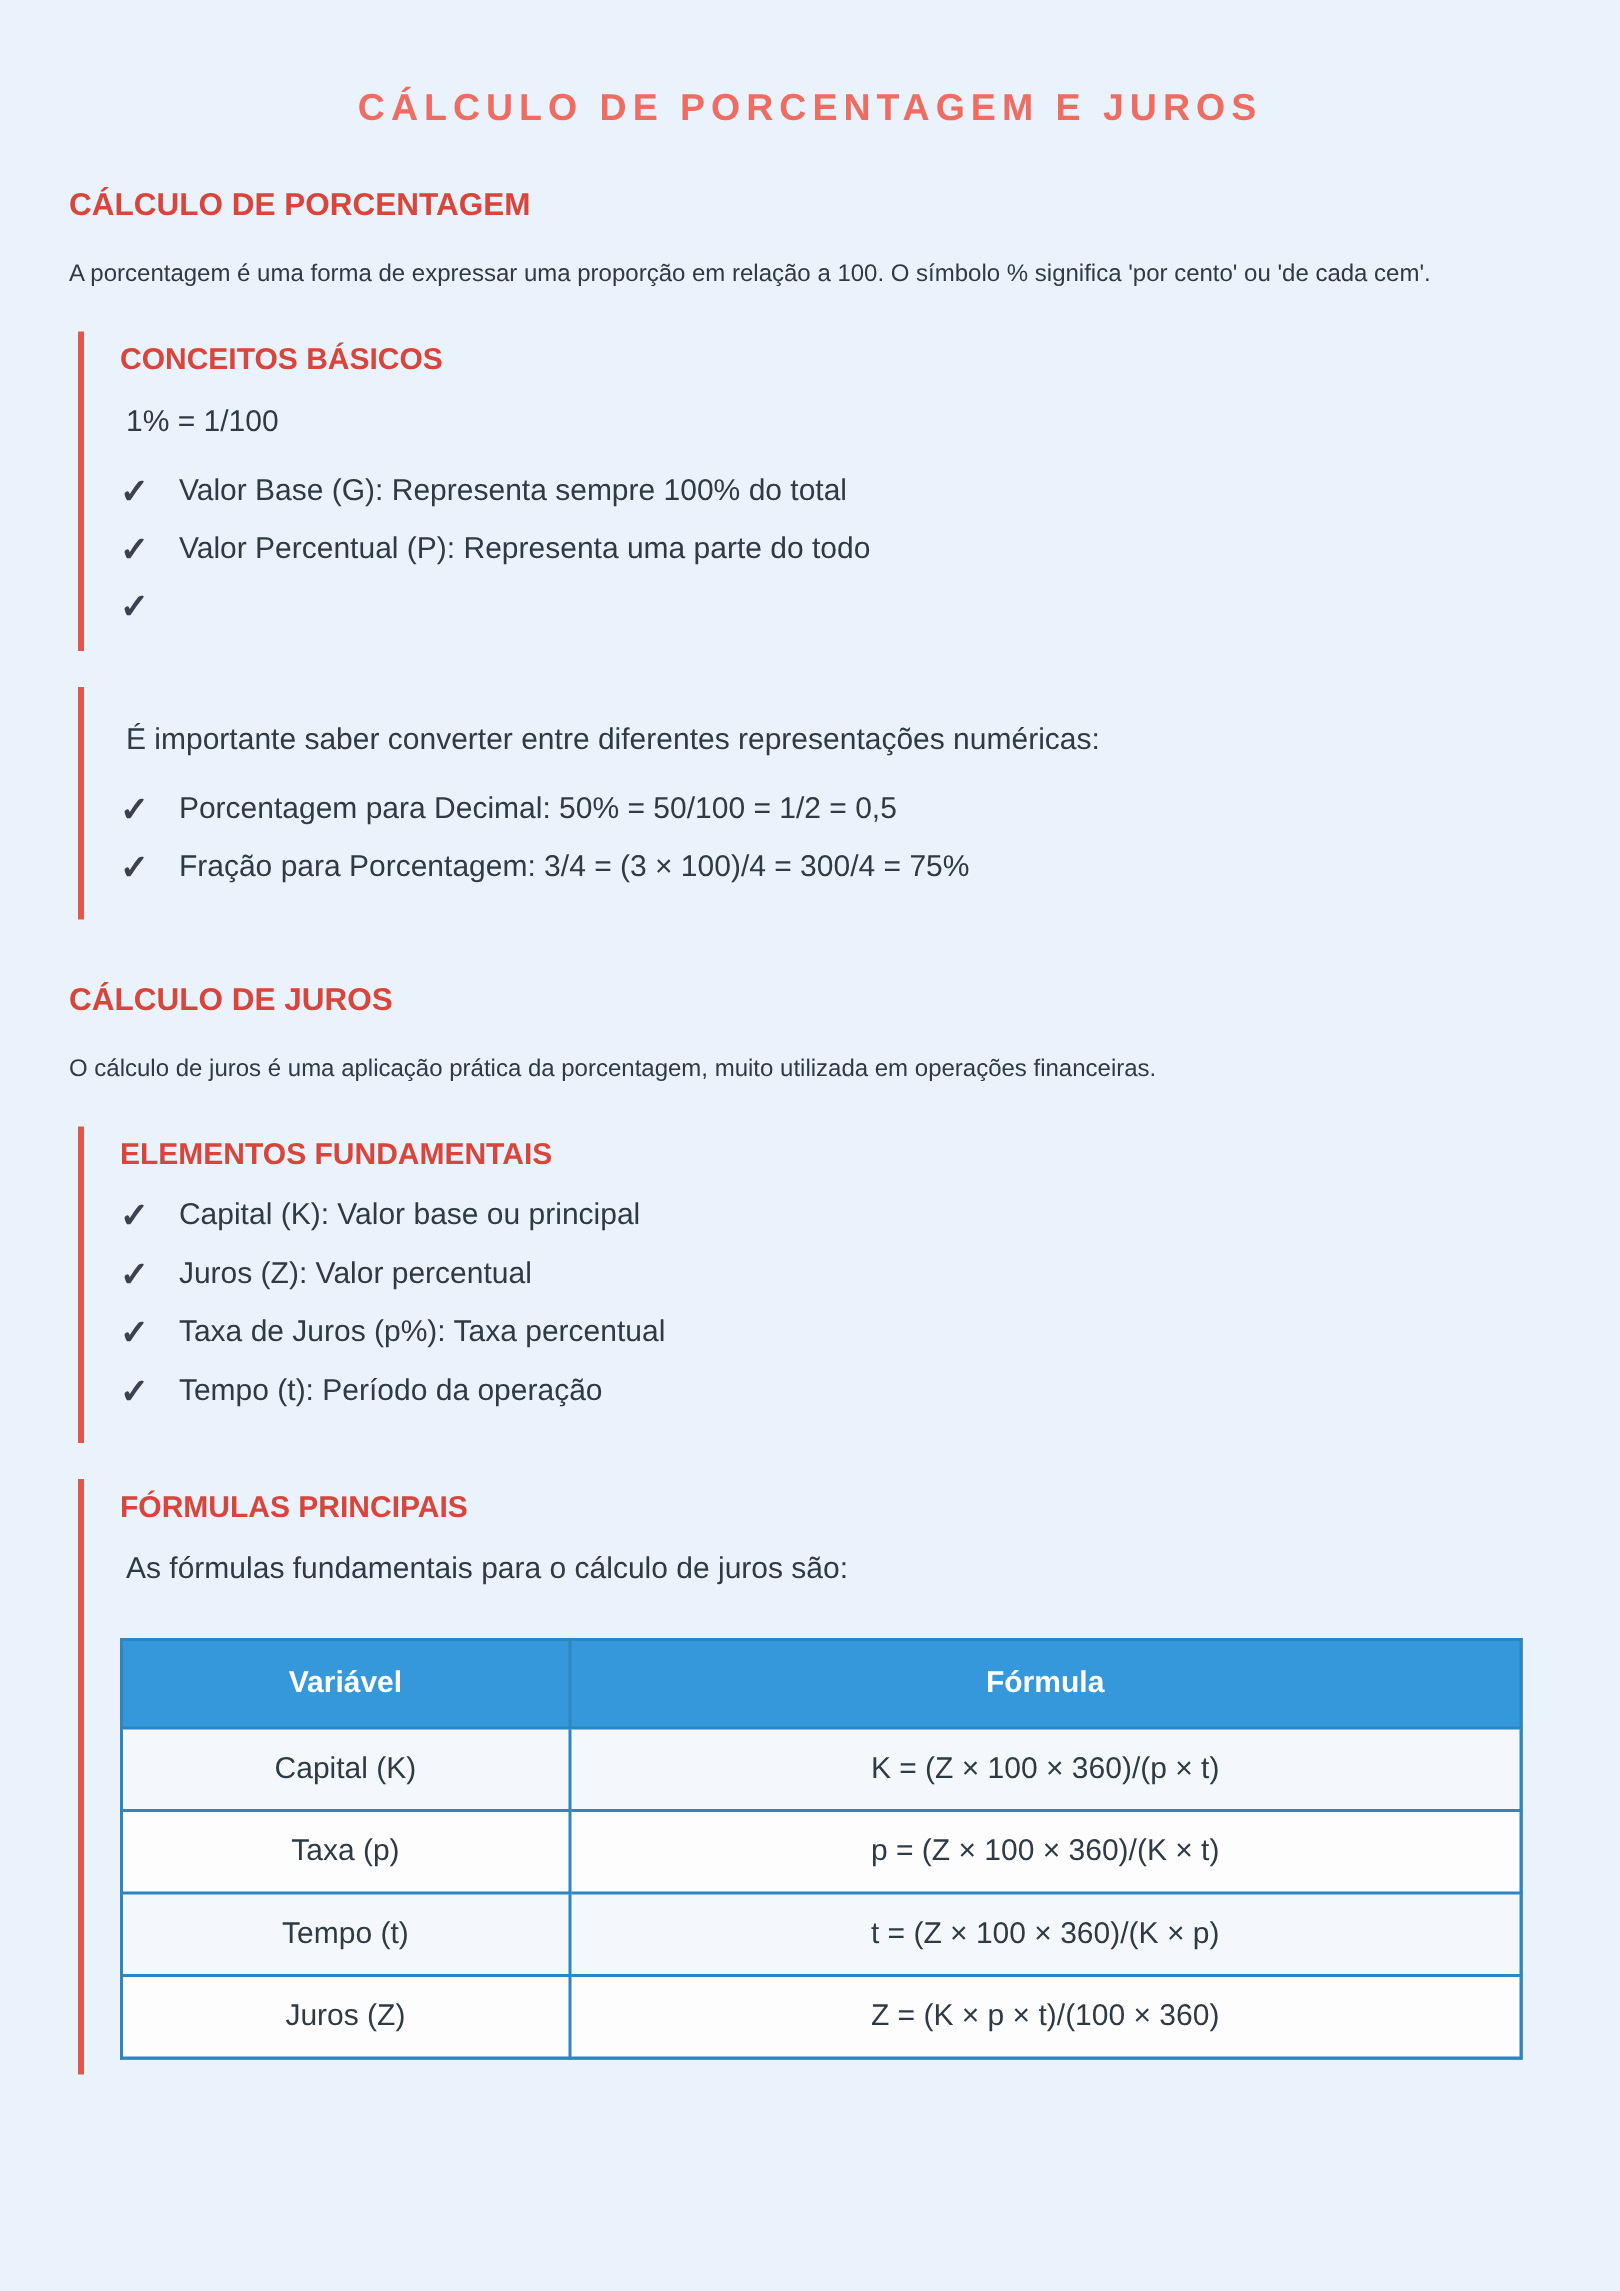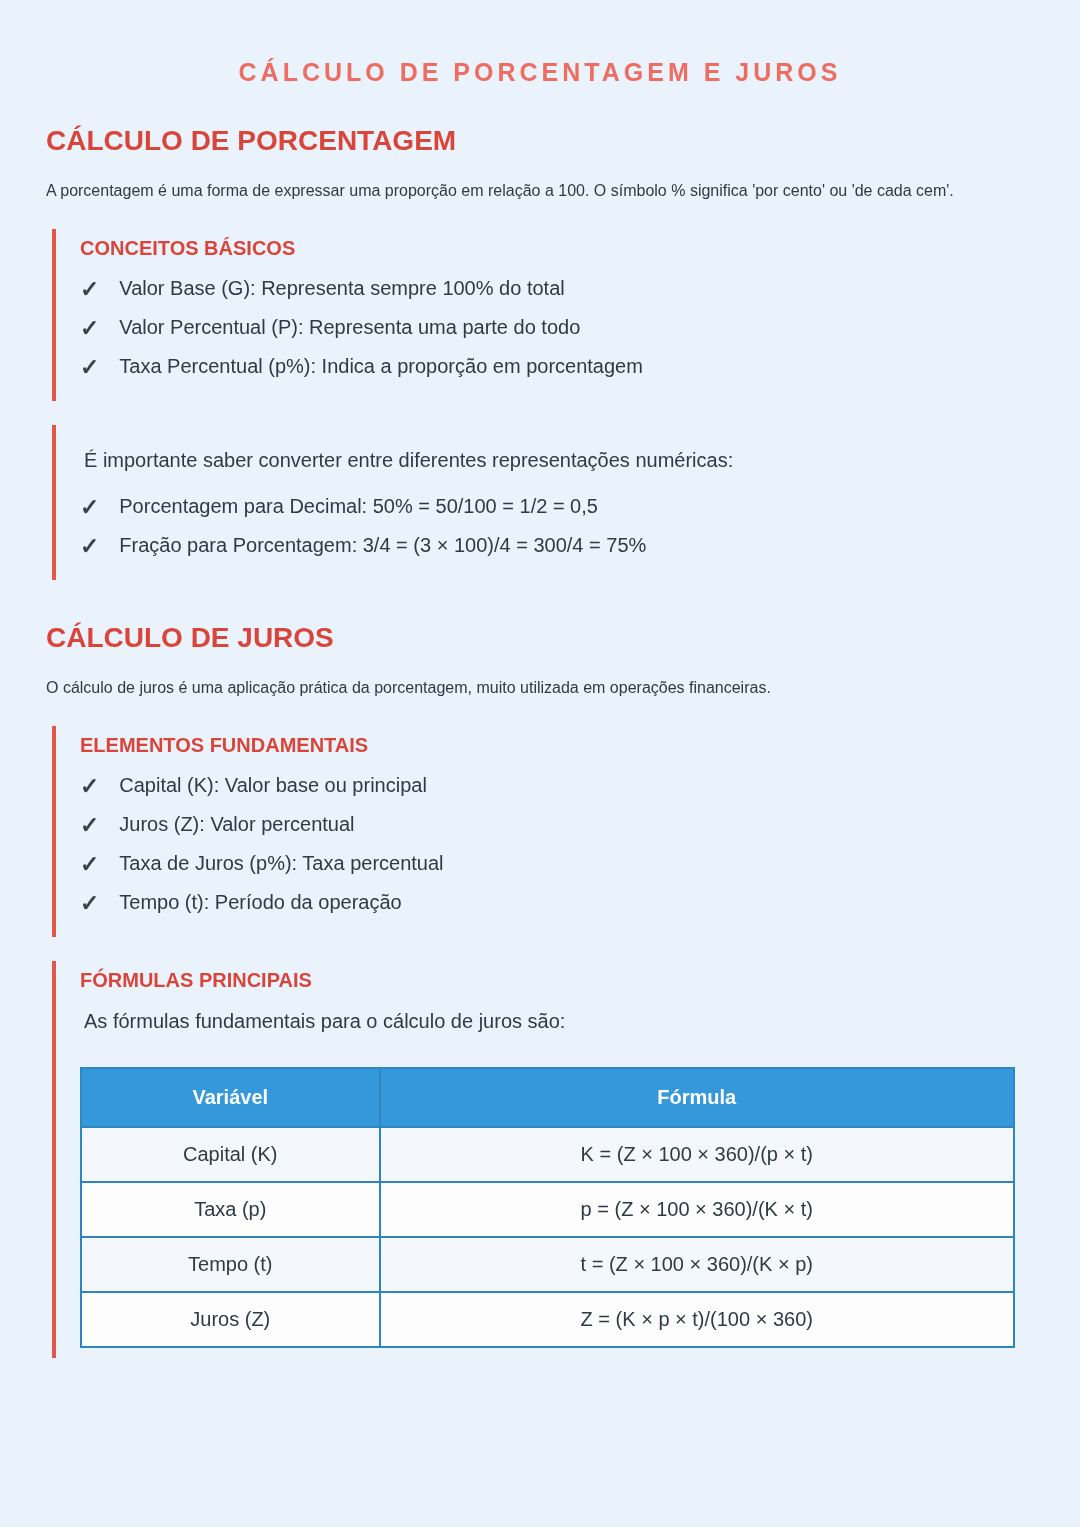--- a/index.html
+++ b/index.html
@@ -16,21 +16,21 @@
     text-align:center;
     color:#ee6c61;
     font-size:25px;
     font-weight:700;
     letter-spacing:4px;
     margin:24px 0 38px 0;
   }
 
   .section-heading{
     color:#d9453a;
-    font-size:28px;
+    font-size:21px;
     font-weight:700;
     margin:0 0 18px 0;
   }
 
   .intro{
     font-size:16px;
     line-height:2.0;
     margin:0 0 22px 0;
     max-width:985px;
     color:#2f3a44;
@@ -102,32 +102,32 @@
 <div class="page">
 
   <h1 class="doc-title">CÁLCULO DE PORCENTAGEM E JUROS</h1>
 
   <section>
     <h2 class="section-heading">CÁLCULO DE PORCENTAGEM</h2>
     <p class="intro">A porcentagem é uma forma de expressar uma proporção em relação a 100. O símbolo % significa 'por cento' ou 'de cada cem'.</p>
 
     <div class="block">
       <h3 class="block-heading">CONCEITOS BÁSICOS</h3>
+      <p class="block-note">1% = 1/100</p>
       <div>
           <div class="check-item">
             <span class="check">✓</span>
             <span class="check-label">Valor Base (G): Representa sempre 100% do total</span>
           </div>
           <div class="check-item">
             <span class="check">✓</span>
             <span class="check-label">Valor Percentual (P): Representa uma parte do todo</span>
           </div>
           <div class="check-item">
             <span class="check">✓</span>
-            <span class="check-label">Taxa Percentual (p%): Indica a proporção em porcentagem</span>
           </div>
         </div>
     </div>
 
     <div class="block">
       <p class="block-note">É importante saber converter entre diferentes representações numéricas:</p>
       <div>
           <div class="check-item">
             <span class="check">✓</span>
             <span class="check-label">Porcentagem para Decimal: 50% = 50/100 = 1/2 = 0,5</span>

